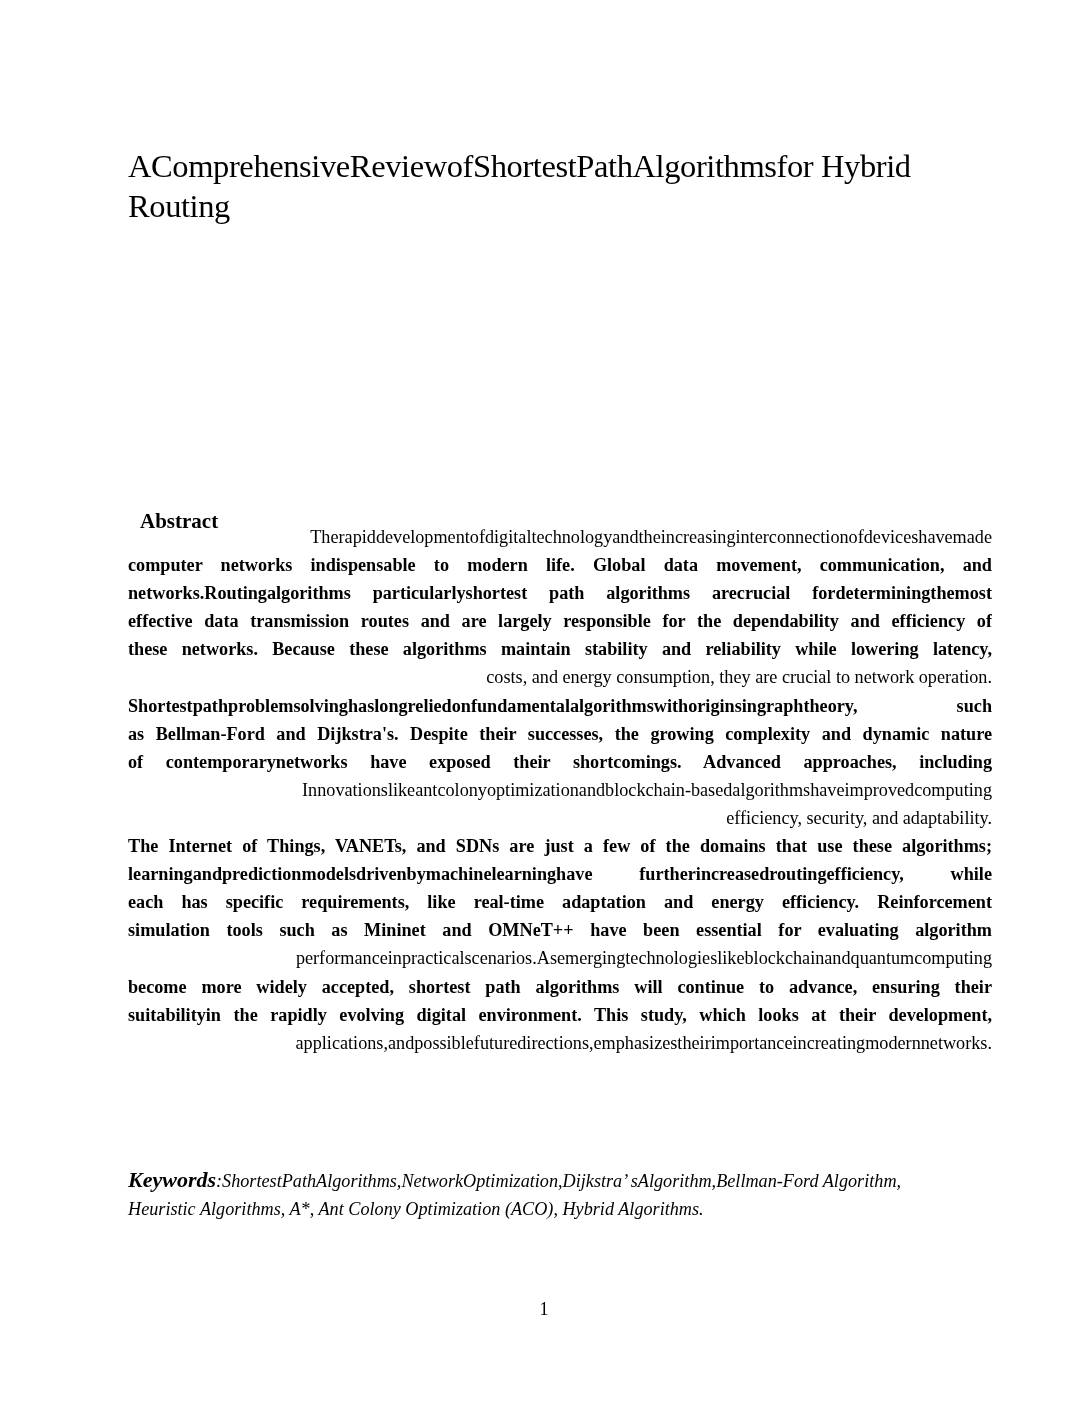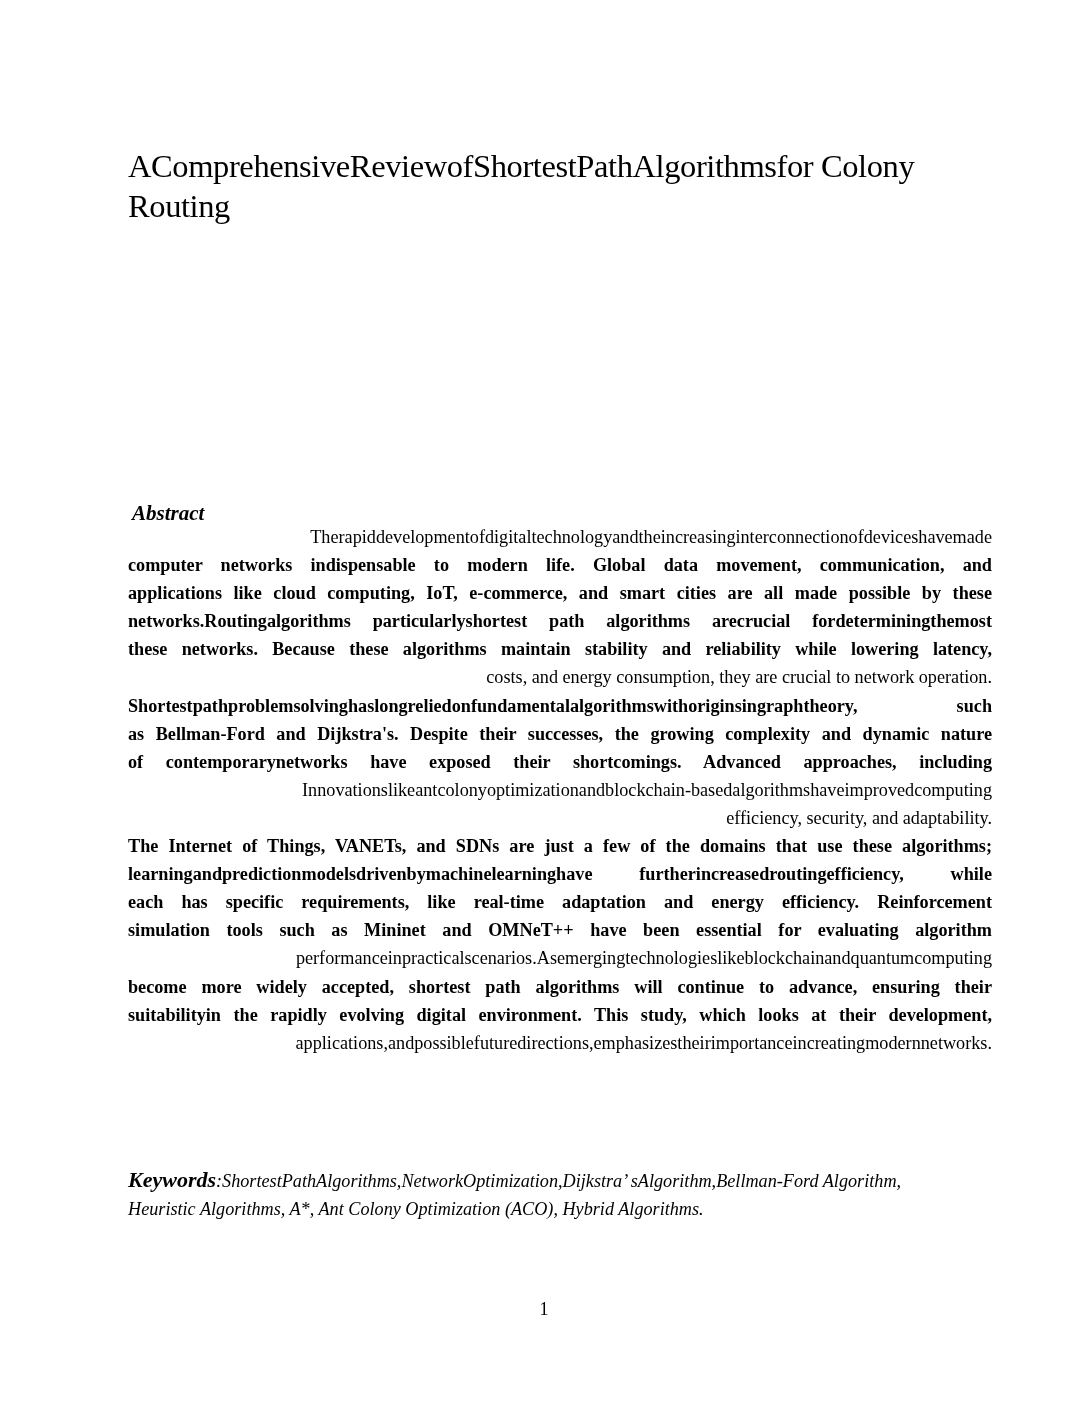--- a/index.html
+++ b/index.html
@@ -31,24 +31,23 @@
       line-height: 40px;
       font-weight: normal;
       letter-spacing: -0.4px;
       margin: 0;
     }
     .abstract-heading {
       position: absolute;
       left: 128px;
       top: 496px;
       font-size: 21px;
-      font-style: italic;
       font-weight: bold;
       line-height: 26px;
-      margin: 4px;
+      margin: 12px;
     }
     .abstract-body {
       position: absolute;
       left: 128px;
       top: 523px;
       width: 864px;
       font-size: 18.2px;
       line-height: 28.1px;
     }
     .abstract-line {
@@ -88,31 +87,31 @@
       font-size: 18px;
       line-height: 24px;
     }
   </style>
 </head>
 <body>
 
 <div class="page">
 
   <h1 class="title">
-    <span>AComprehensiveReviewofShortestPathAlgorithmsfor Colony</span><br>
+    <span>AComprehensiveReviewofShortestPathAlgorithmsfor Hybrid</span><br>
     <span>Routing</span>
   </h1>
 
   <h2 class="abstract-heading">Abstract</h2>
 
   <div class="abstract-body">
     <span class="abstract-line left">Therapiddevelopmentofdigitaltechnologyandtheincreasinginterconnectionofdeviceshavemade</span>
     <span class="abstract-line justify">computer networks indispensable to modern life. Global data movement, communication, and</span>
-    <span class="abstract-line justify">applications like cloud computing, IoT, e-commerce, and smart cities are all made possible by these</span>
     <span class="abstract-line justify">networks.Routingalgorithms particularlyshortest path algorithms arecrucial fordeterminingthemost</span>
+    <span class="abstract-line justify">effective data transmission routes and are largely responsible for the dependability and efficiency of</span>
     <span class="abstract-line justify">these networks. Because these algorithms maintain stability and reliability while lowering latency,</span>
     <span class="abstract-line left">costs, and energy consumption, they are crucial to network operation.</span>
     <span class="abstract-line justify">Shortestpathproblemsolvinghaslongreliedonfundamentalalgorithmswithoriginsingraphtheory, such</span>
     <span class="abstract-line justify">as Bellman-Ford and Dijkstra's. Despite their successes, the growing complexity and dynamic nature</span>
     <span class="abstract-line justify">of contemporarynetworks have exposed their shortcomings. Advanced approaches, including</span>
     <span class="abstract-line left">Innovationslikeantcolonyoptimizationandblockchain-basedalgorithmshaveimprovedcomputing</span>
     <span class="abstract-line left">efficiency, security, and adaptability.</span>
     <span class="abstract-line justify">The Internet of Things, VANETs, and SDNs are just a few of the domains that use these algorithms;</span>
     <span class="abstract-line justify">learningandpredictionmodelsdrivenbymachinelearninghave furtherincreasedroutingefficiency, while</span>
     <span class="abstract-line justify">each has specific requirements, like real-time adaptation and energy efficiency. Reinforcement</span>

